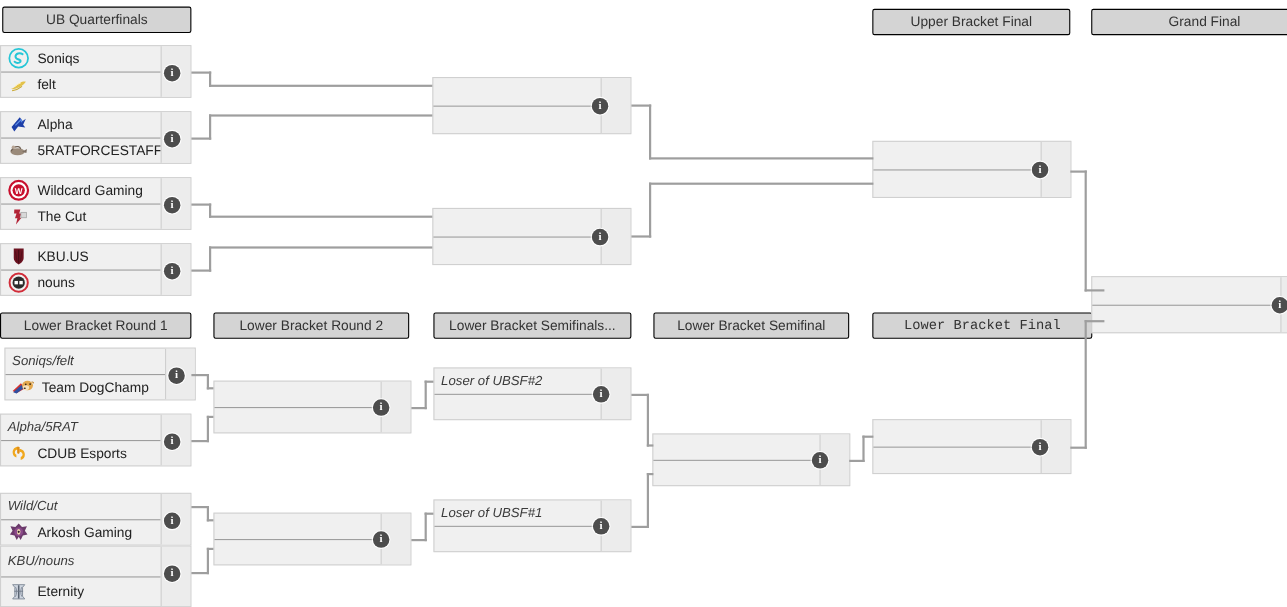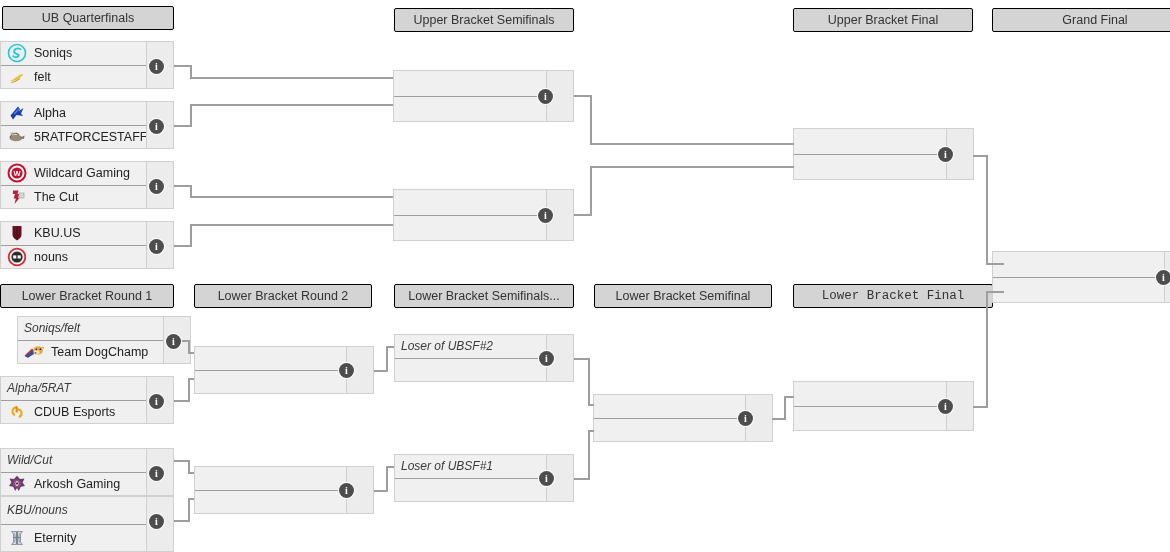--- a/index.html
+++ b/index.html
@@ -91,21 +91,20 @@
   .ln{position:absolute;background:#9e9e9e;z-index:1;}
   .ln.h{height:2px;}
   .ln.v{width:2px;}
 </style>
 </head>
 <body>
 
 <div id="stage">
 
   <div class="round-header" style="left:2px;top:6px;width:172px;">UB Quarterfinals</div>
-  <div class="round-header" style="left:394px;top:8px;width:180px;">Upper Bracket Semifinals</div>
   <div class="round-header" style="left:793px;top:8px;width:180px;">Upper Bracket Final</div>
   <div class="round-header" style="left:992px;top:8px;width:206px;">Grand Final</div>
 
   <div class="round-header" style="left:0px;top:284px;width:174px;">Lower Bracket Round 1</div>
   <div class="round-header" style="left:194px;top:284px;width:178px;">Lower Bracket Round 2</div>
   <div class="round-header" style="left:394px;top:284px;width:180px;">Lower Bracket Semifinals...</div>
   <div class="round-header" style="left:594px;top:284px;width:178px;">Lower Bracket Semifinal</div>
   <div class="round-header" style="left:793px;top:284px;width:200px;font-family:Liberation Mono, monospace;">Lower Bracket Final</div>
 
   <div class="ln h" style="left:174px;top:65px;width:18px;"></div>
@@ -328,21 +327,21 @@
         <span class="tname"></span>
       </div>
       <div class="slot empty">
         <span class="tname"></span>
       </div>
     </div>
     <div class="scorecol"></div>
     <div class="info-badge" style="left:163px;top:18px;">i</div>
   </div>
 
-  <div class="match" style="left:17px;top:316px;width:174px;height:48px;">
+  <div class="match" style="left:4px;top:316px;width:174px;height:48px;">
     <div class="slots">
       <div class="slot top placeholder">
         <span class="tname">Soniqs/felt</span>
       </div>
       <div class="slot">
         <span class="logo">
           <svg width="22" height="20" viewBox="0 0 22 20">
             <path d="M1.5 13.5 L9 6.5 L13 11 L5 15.5 Z" fill="#d6332e"></path>
             <path d="M2 14.5 L9.5 8 L12 10.5 L5 15.8 Z" fill="#2f4fa0"></path>
             <ellipse cx="15" cy="8.5" rx="5" ry="4.3" fill="#e3a84e"></ellipse>

